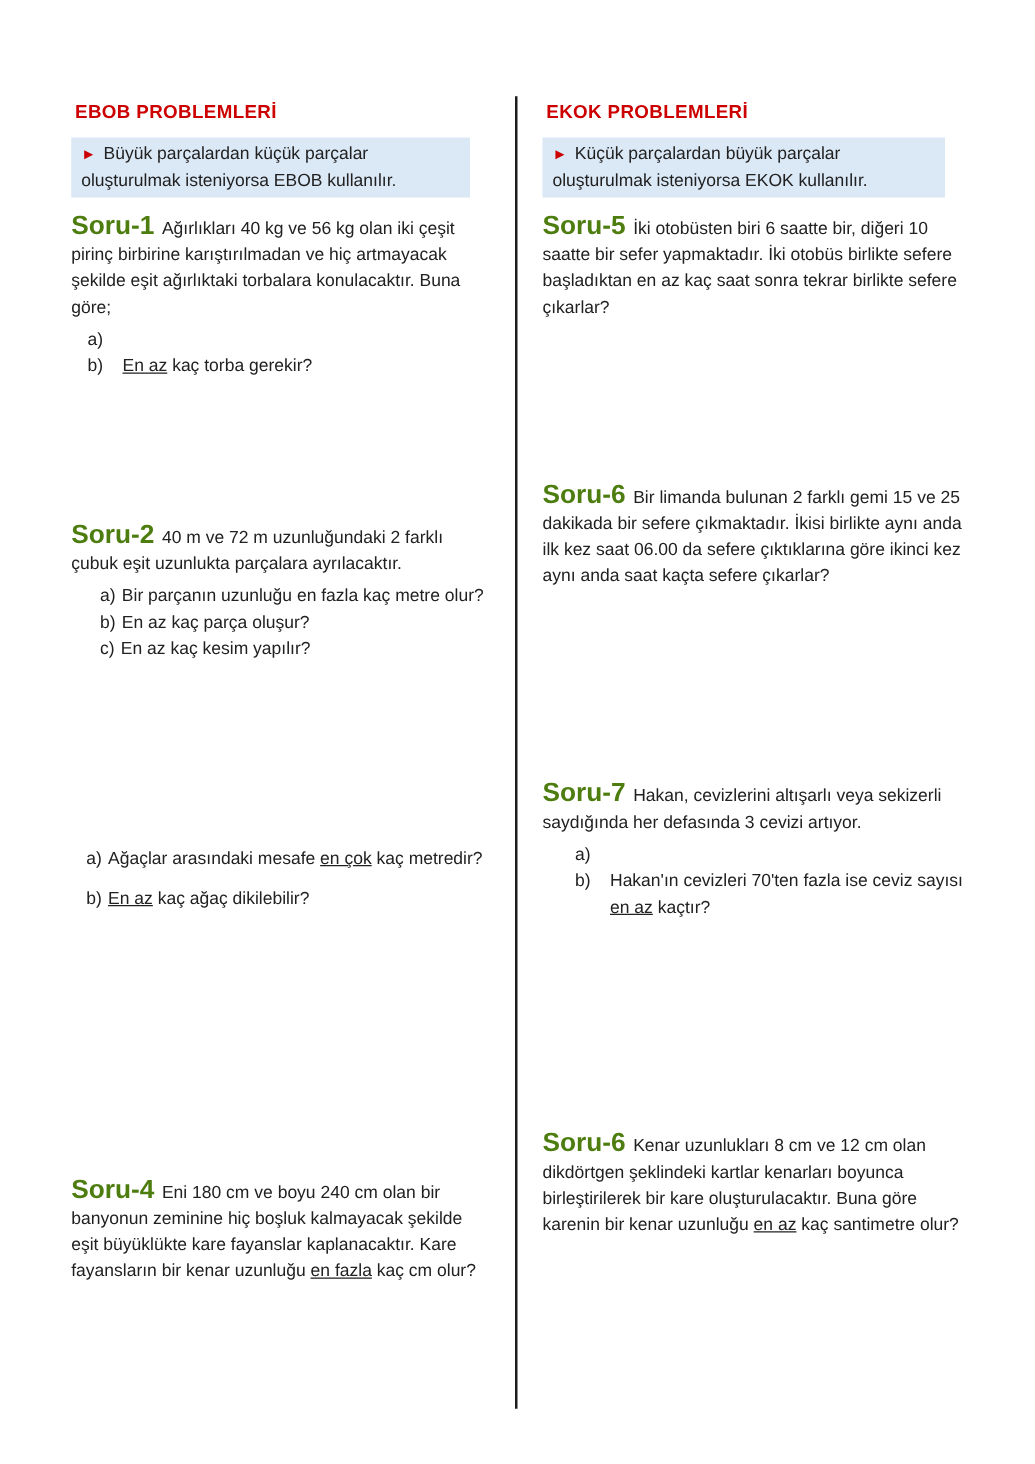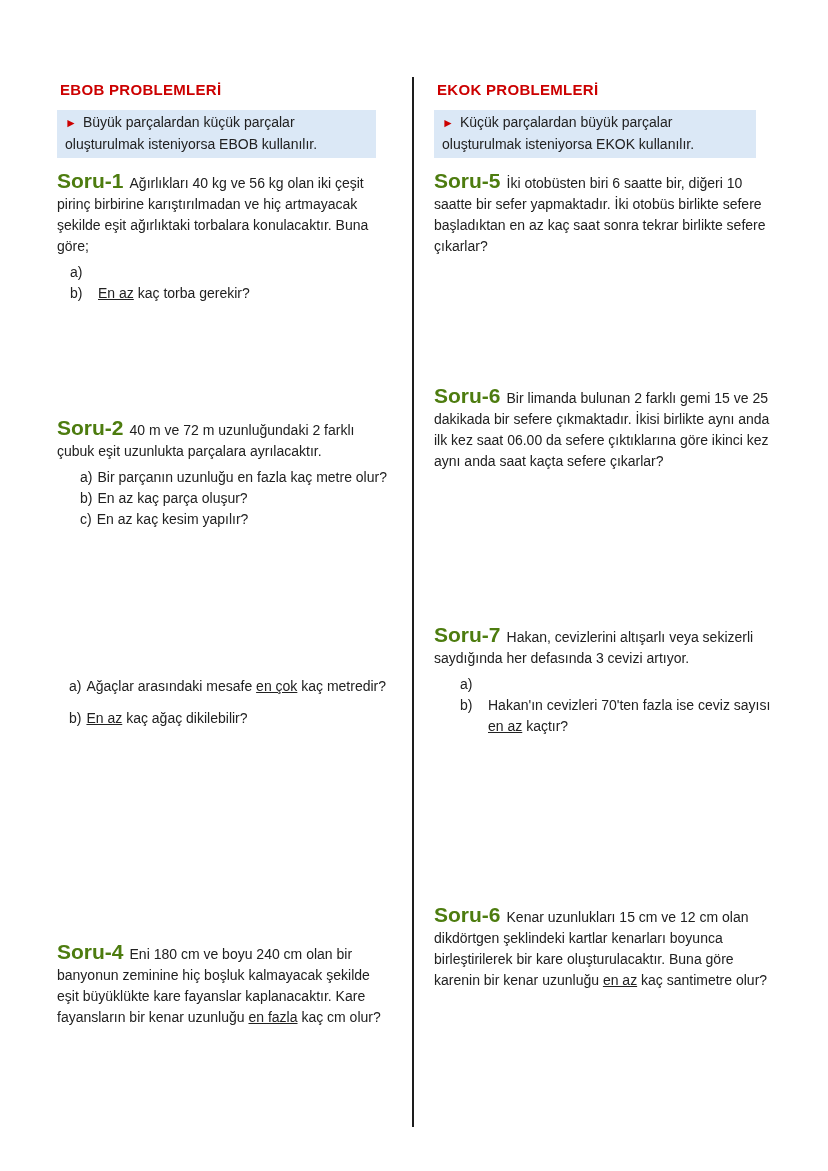--- a/index.html
+++ b/index.html
@@ -115,16 +115,16 @@
             <span class="marker">a)</span>
           </div>
         <div class="qitem">
             <span class="marker">b)</span>
             <span class="itext"><span>Hakan'ın cevizleri 70'ten fazla ise ceviz sayısı </span><span class="u">en az</span><span> kaçtır?</span></span>
           </div>
       </div>
     </article>
 
     <article class="question" style="top:904px">
-      <p class="qtext"><span class="qlabel">Soru-6</span><span>Kenar uzunlukları 15 cm ve 12 cm olan dikdörtgen şeklindeki kartlar kenarları boyunca birleştirilerek bir kare oluşturulacaktır. Buna göre karenin bir kenar uzunluğu </span><span class="u">en az</span><span> kaç santimetre olur?</span></p>
+      <p class="qtext"><span class="qlabel">Soru-6</span><span>Kenar uzunlukları 8 cm ve 12 cm olan dikdörtgen şeklindeki kartlar kenarları boyunca birleştirilerek bir kare oluşturulacaktır. Buna göre karenin bir kenar uzunluğu </span><span class="u">en az</span><span> kaç santimetre olur?</span></p>
     </article>
   </section>
 </div>
 
 </body></html>

